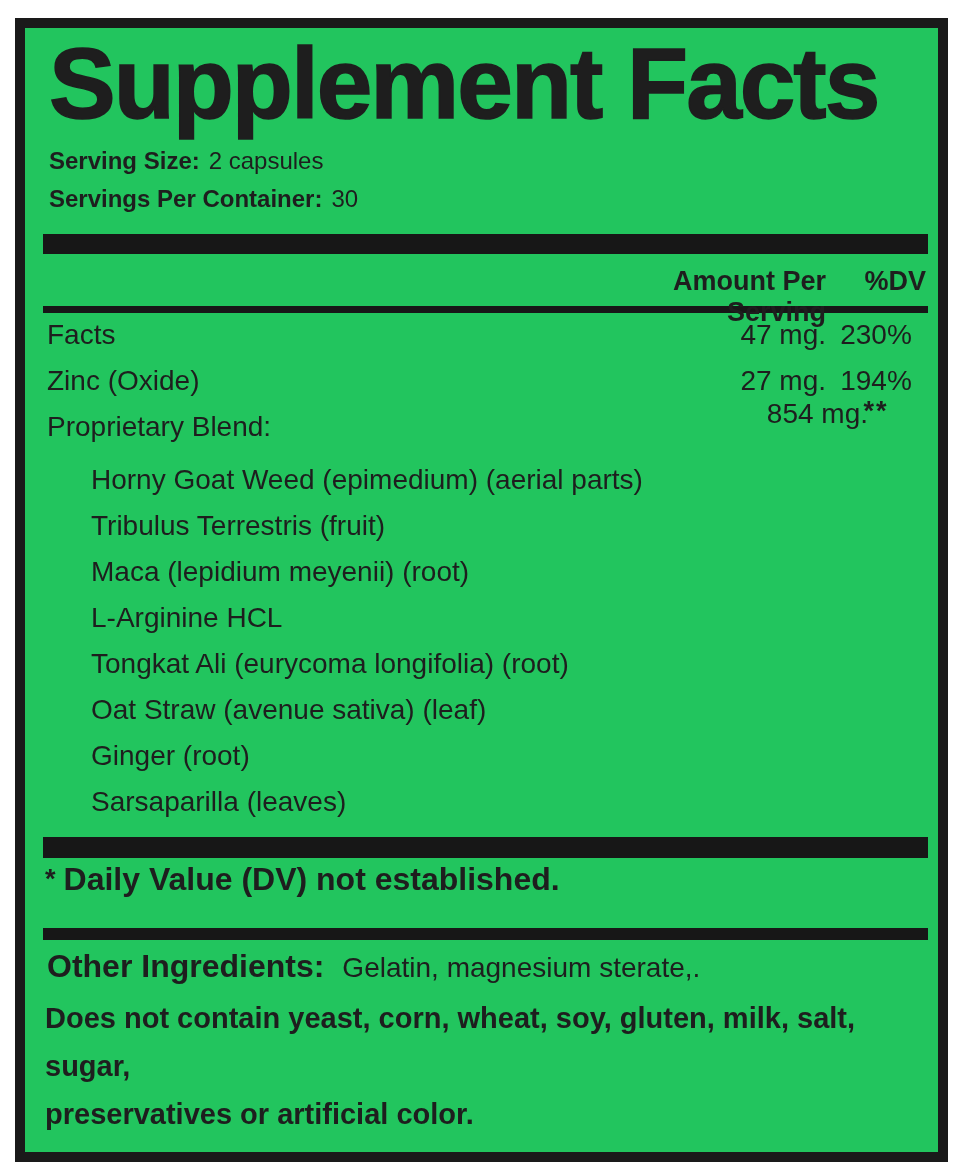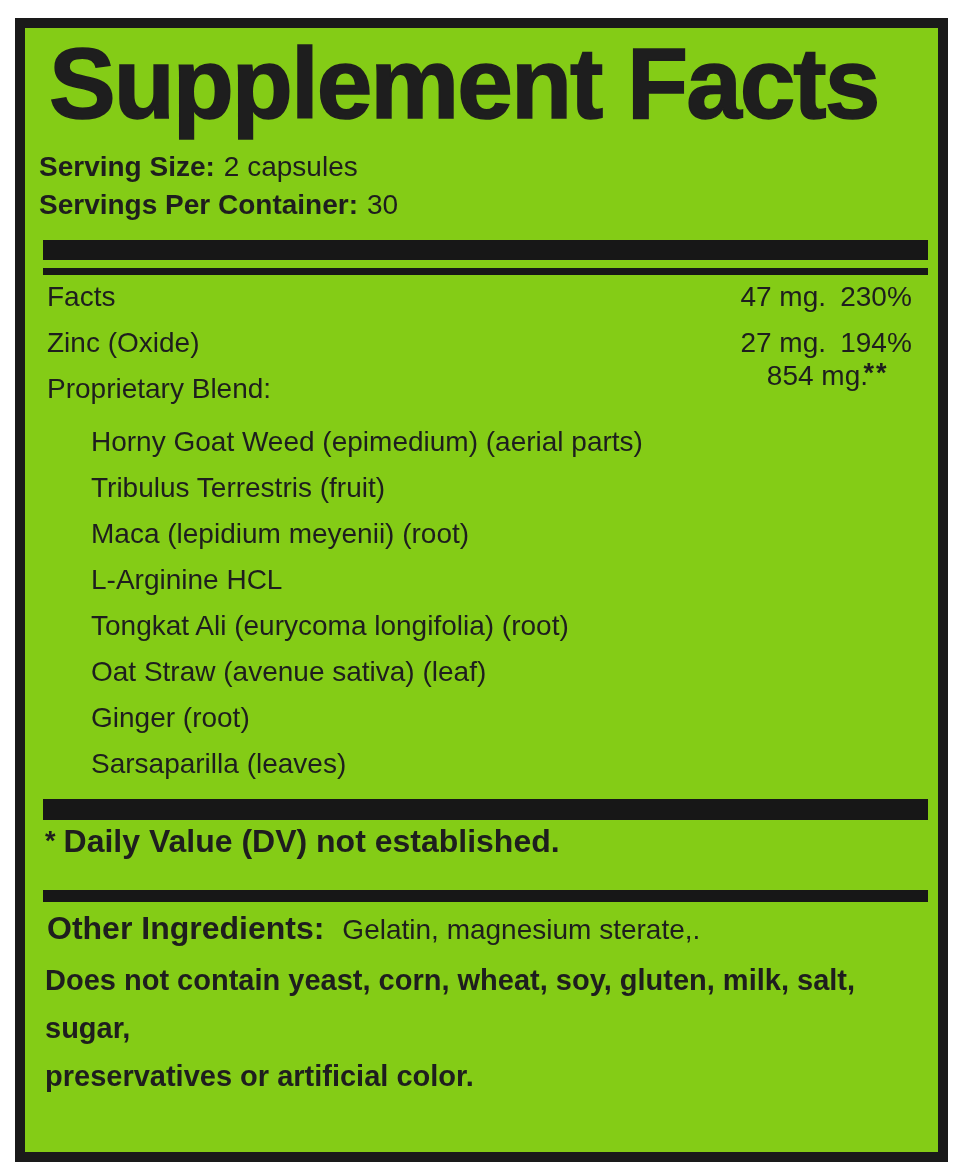--- a/index.html
+++ b/index.html
@@ -8,36 +8,36 @@
     background: #ffffff;
     font-family: "Liberation Sans", "DejaVu Sans", sans-serif;
     color: #1e1e1e;
     overflow: hidden;
   }
   .label-frame {
     position: absolute;
     left: 15px; top: 18px;
     width: 933px; height: 1144px;
     border: 10px solid #1a1a1a;
-    background: #84cc16;
+    background: #22c55e;
   }
   .title {
     margin: 4px 0 0 24px;
     font-size: 100px;
     line-height: 102px;
     font-weight: bold;
     letter-spacing: -2px;
     -webkit-text-stroke: 1.5px #1e1e1e;
     white-space: nowrap;
     color: #1e1e1e;
   }
   .serving-block {
-    margin-top: 14px;
-    padding-left: 14px;
-    font-size: 28px;
+    margin-top: 8px;
+    padding-left: 24px;
+    font-size: 24px;
     line-height: 38px;
   }
   .serving-block .lbl { font-weight: bold; }
   .serving-block .val { margin-left: 9px; font-weight: normal; }
   .bar {
     margin-left: 18px;
     margin-right: 10px;
     background: #171717;
   }
   .bar-thick-top   { margin-top: 16px; height: 20px; }
@@ -109,20 +109,25 @@
     <div>
       <span class="lbl">Serving Size:</span><span class="val">2 capsules</span>
     </div>
     <div>
       <span class="lbl">Servings Per Container:</span><span class="val">30</span>
     </div>
   </div>
 
   <div class="bar bar-thick-top"></div>
 
+  <div class="grid-row col-header">
+    <span></span>
+    <span class="amount-h">Amount Per Serving</span>
+    <span class="dv-h">%DV</span>
+  </div>
 
   <div class="bar header-rule"></div>
 
   <div class="rows">
 
     <div class="grid-row nutrient-row">
       <span class="name">Facts</span>
       <span class="amount">47 mg.</span>
       <span class="dv">230%</span>
     </div>

